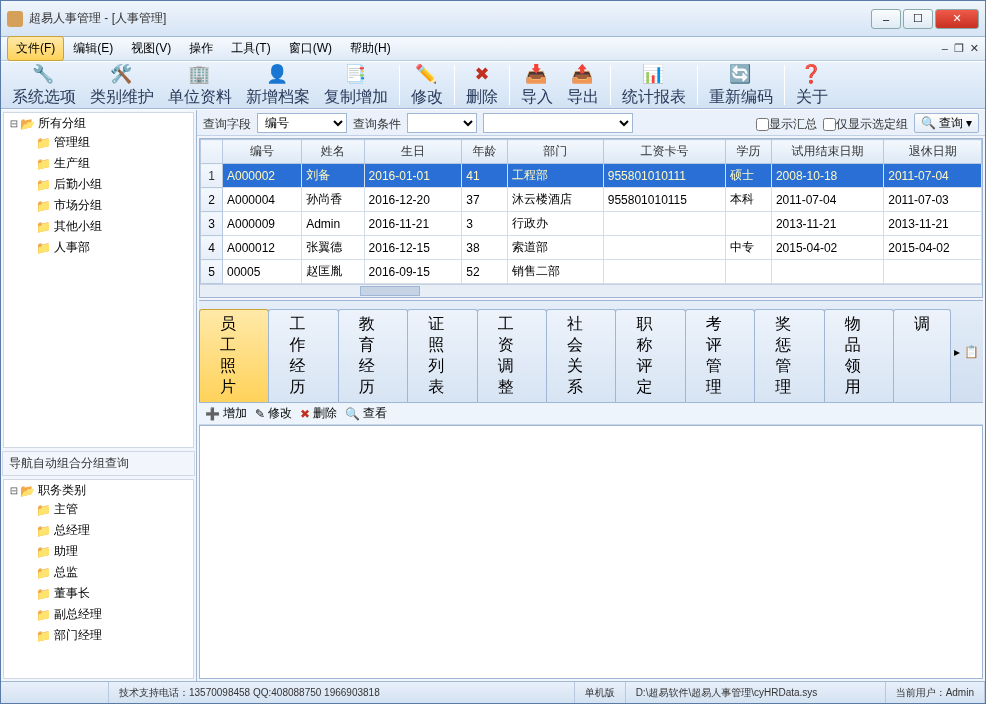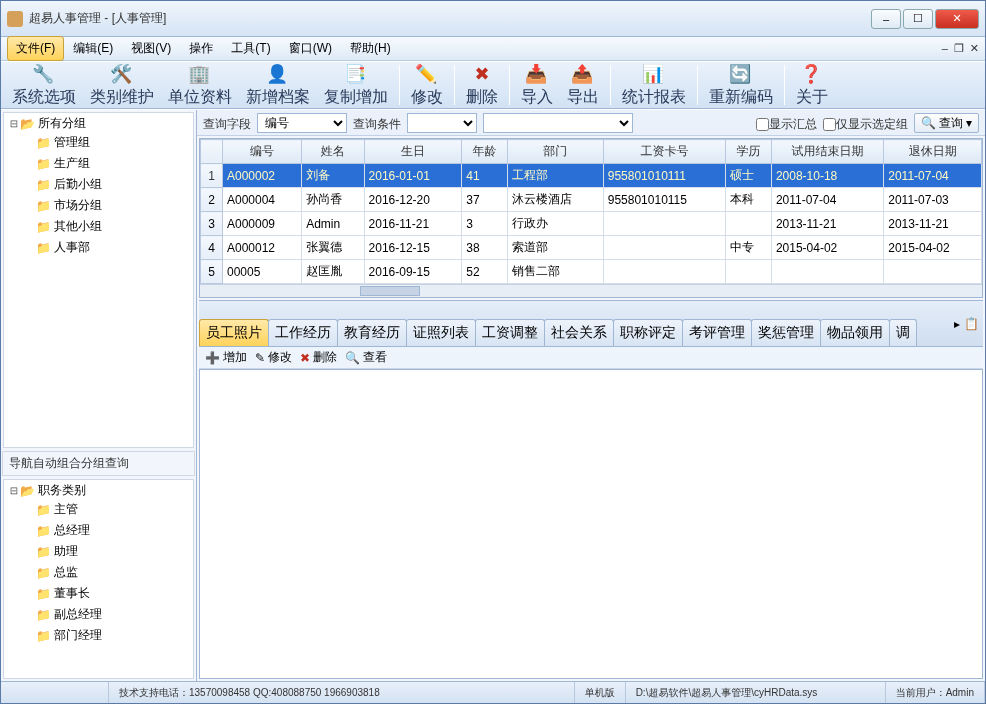--- a/index.html
+++ b/index.html
@@ -51,21 +51,21 @@
 .grid { width:100%; border-collapse: collapse; font-size:12px; }
 .grid th { background: linear-gradient(#f4f8fd,#dde9f6); border:1px solid #b8c8de; padding:3px 4px; font-weight: normal; color:#333; white-space:nowrap;}
 .grid td { border:1px solid #d4dde8; padding:3px 4px; white-space:nowrap; background:#fff;}
 .grid .rownum { width:22px; text-align:center; background:linear-gradient(#f4f8fd,#e6eef8); border:1px solid #b8c8de;}
 .grid tr.selected td { background:#2a6fd6; color:#fef9c3; }
 .grid tr.selected .rownum { background:linear-gradient(#f4f8fd,#e6eef8); color:#333; }
 .grid-scroll-h { height:16px; background:#e8eef6; border-top:1px solid #c4d0e0; display:flex; }
 .grid-scroll-h .thumb{ width:60px; background:#c6d3e4; border:1px solid #9fb7d4; margin:1px; margin-left: 160px;}
 
 .tabs { display:flex; background:linear-gradient(#e4edf8,#d0def0); border-top:1px solid #9fb7d4; border-bottom:1px solid #9fb7d4; margin:0 2px;}
-.tab { padding:4px 6px; border:1px solid #9fb7d4; border-bottom:none; margin-top:18px; margin-right:-1px; background:linear-gradient(#edf3fb,#d7e4f3); cursor:pointer; font-size:14px; border-radius:3px 3px 0 0;}
+.tab { padding:4px 20px; border:1px solid #9fb7d4; border-bottom:none; margin-top:8px; margin-right:-1px; background:linear-gradient(#edf3fb,#d7e4f3); cursor:pointer; font-size:16px; border-radius:3px 3px 0 0;}
 .tab.active { background:linear-gradient(#ffe9a8,#ffd25a); border-color:#caa23a;}
 .tabs .more{ margin-left:auto; display:flex; align-items:center; gap:4px; padding:0 4px;}
 
 .detail-toolbar { height:22px; display:flex; align-items:center; gap:8px; padding:0 6px; background:#eef4fb; border-bottom:1px solid #c8d6e8; margin:0 2px;}
 .detail-toolbar .dbtn{ cursor:pointer; display:flex; align-items:center; gap:3px; }
 .detail-area { flex:1; background:#fff; border:1px solid #9fb7d4; margin:0 2px 2px 2px; }
 
 .statusbar { height:22px; background:linear-gradient(#e8f0fa,#d4e2f2); border-top:1px solid #9fb7d4; display:flex; align-items:center; font-size:10px; color:#333; }
 .statusbar .cell{ padding:0 10px; border-right:1px solid #b8c8de; height:100%; display:flex; align-items:center;}
 .statusbar .cell:first-child{flex:0 0 108px;}

